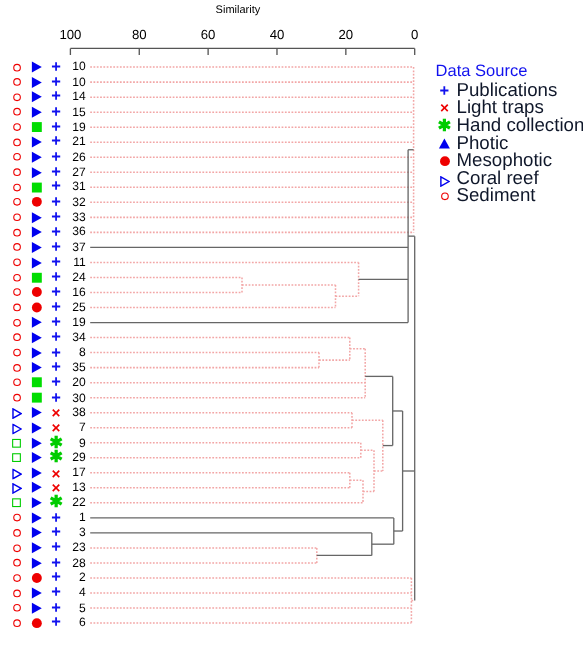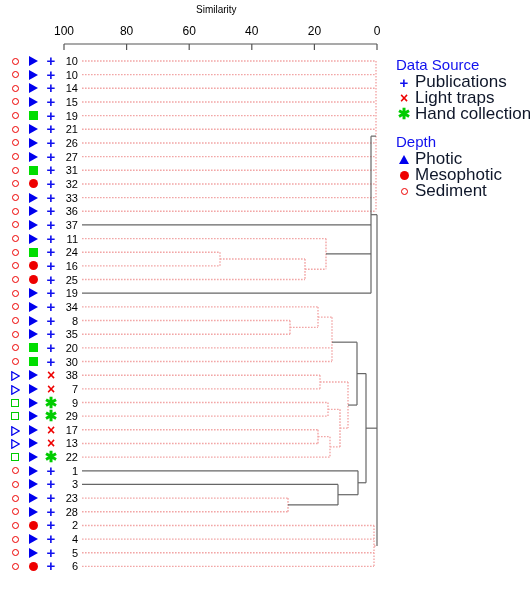--- a/index.html
+++ b/index.html
@@ -731,34 +731,41 @@
           <span style="color: rgb(238, 0, 0); font-size: 14px; font-weight: bold;">×</span>
         </span>
         <span class="legend-text">Light traps</span>
       </div>
       <div class="legend-item">
         <span class="legend-marker">
           <span style="color: rgb(0, 204, 0); font-size: 15px; font-weight: bold;">✱</span>
         </span>
         <span class="legend-text">Hand collection</span>
       </div>
-      <div class="legend-head spaced">Depth</div>
       <div class="legend-item">
         <span class="legend-marker">
           <span class="m m-tri-up"></span>
         </span>
         <span class="legend-text">Photic</span>
       </div>
       <div class="legend-item">
         <span class="legend-marker">
           <span class="m m-circle-fill"></span>
         </span>
         <span class="legend-text">Mesophotic</span>
       </div>
       <div class="legend-item">
         <span class="legend-marker">
+          <span class="m" style="border: none; width: 9px; height: 10px;"><svg width="9" height="10">
+              <polygon points="0.8,0.8 8.2,5 0.8,9.2" fill="none" stroke="#0000ee" stroke-width="1.3"></polygon>
+            </svg></span>
+        </span>
+        <span class="legend-text">Coral reef</span>
+      </div>
+      <div class="legend-item">
+        <span class="legend-marker">
           <span class="m m-circle-open"></span>
         </span>
         <span class="legend-text">Sediment</span>
       </div>
     </div>
 
 </div>
 
 </body></html>

